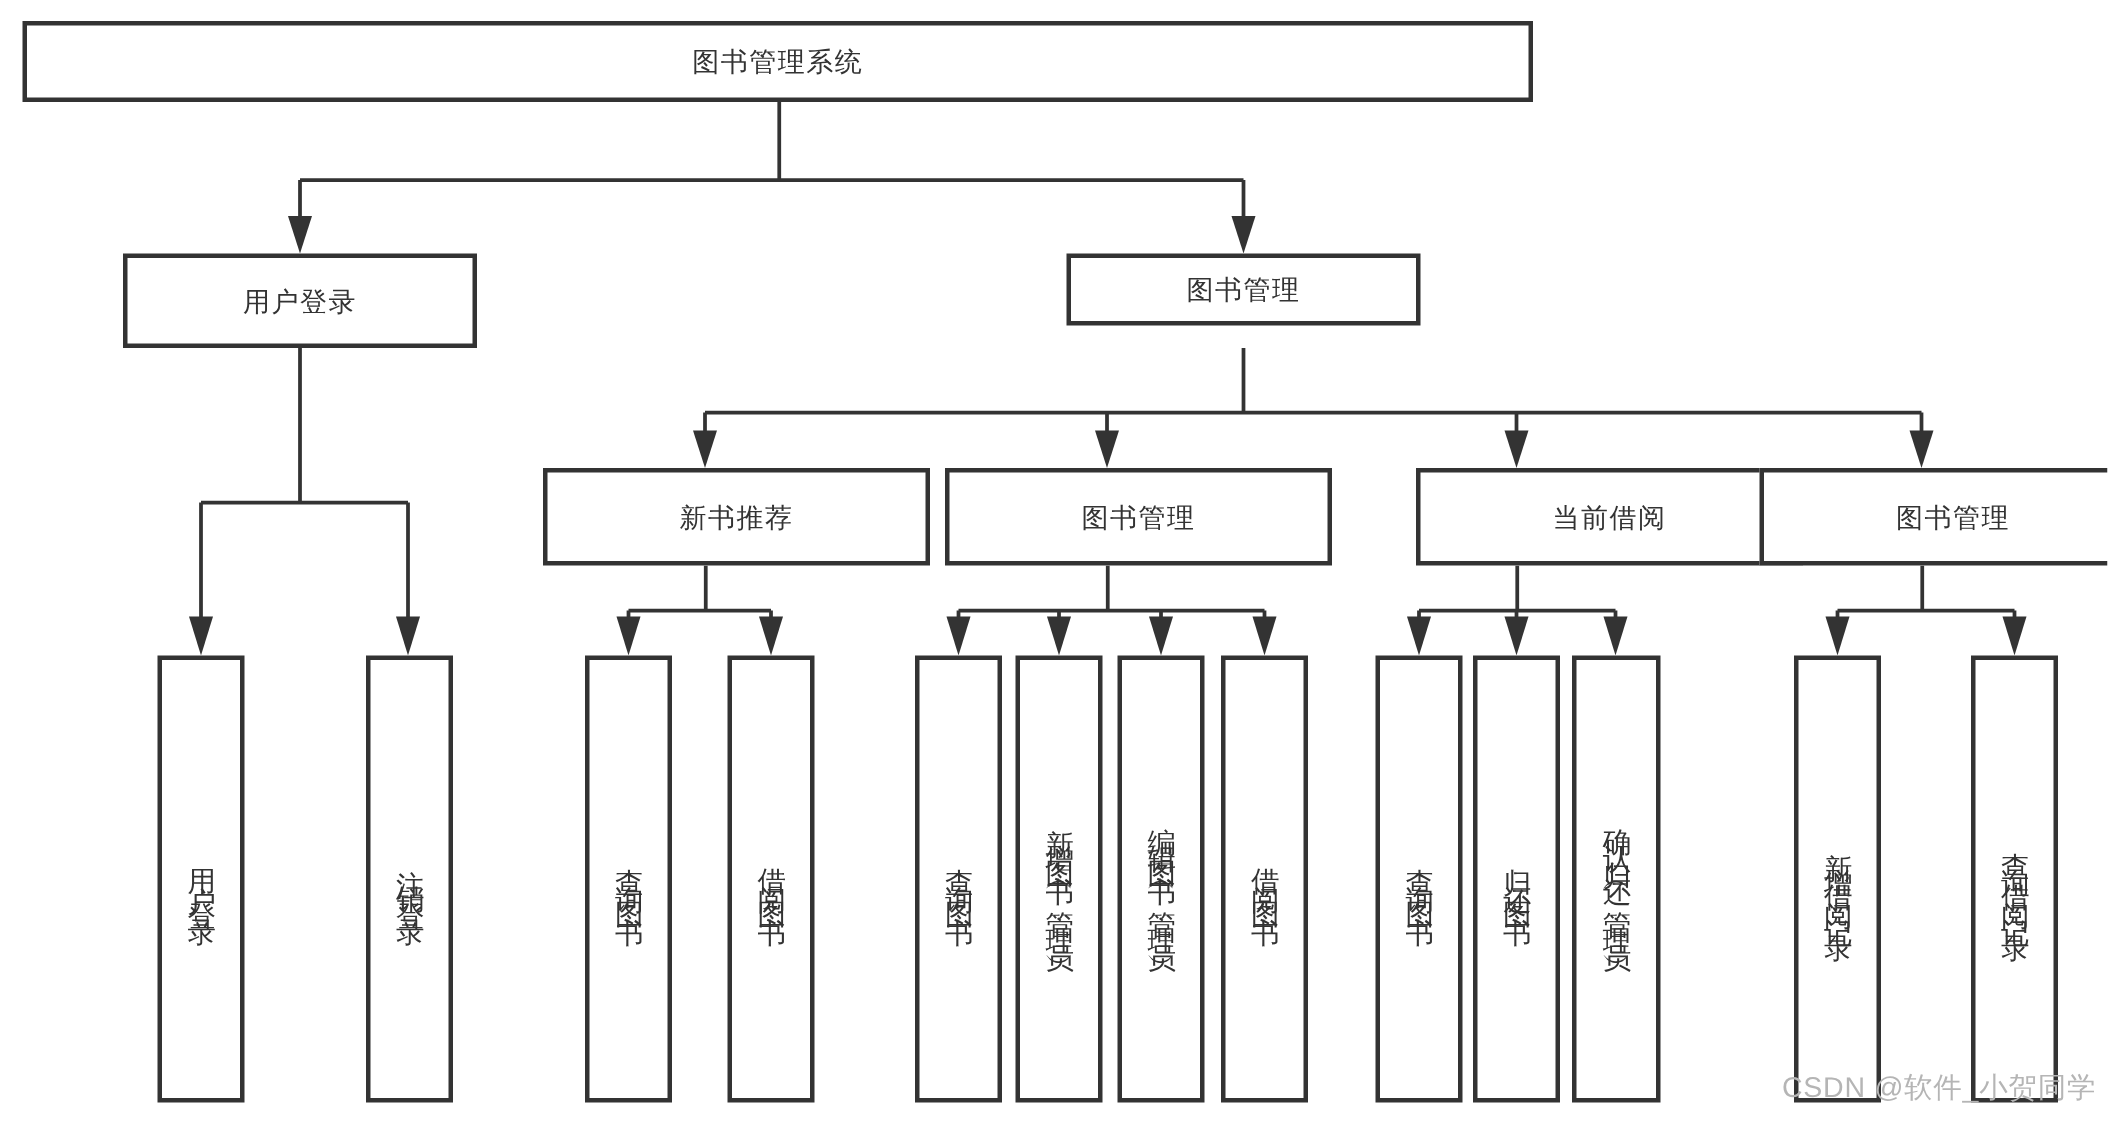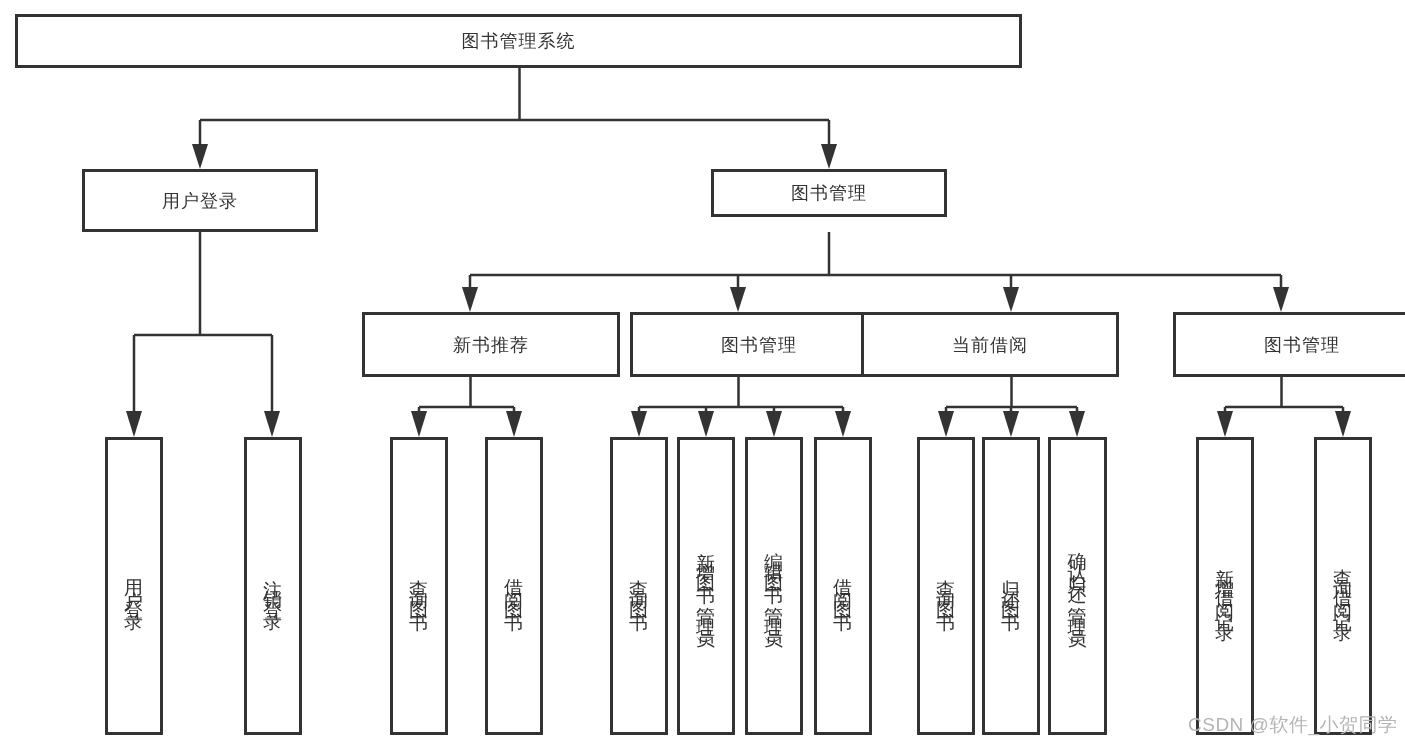--- a/index.html
+++ b/index.html
@@ -42,21 +42,21 @@
     letter-spacing:11px;
     line-height:1;
     white-space:nowrap;
   }
   .root{left:15px;top:14px;width:1007px;height:54px;font-size:19px;}
   .lv2a{left:82px;top:169px;width:236px;height:63px;}
   .lv2b{left:711px;top:169px;width:236px;height:48px;}
   .mod{top:312px;width:258px;height:65px;}
   .mod0{left:362px;}
   .mod1{left:630px;}
-  .mod2{left:861px;font-family:Liberation Serif, serif;}
+  .mod2{left:944px;font-family:Liberation Serif, serif;}
   .mod3{left:1173px;}
   .leaf{top:437px;width:58px;height:298px;}
   .watermark{
     position:absolute;
     left:1188px;top:712px;
     font-size:19px;
     color:#b5b5b5;
     letter-spacing:0.5px;
     white-space:nowrap;
     z-index:10;

